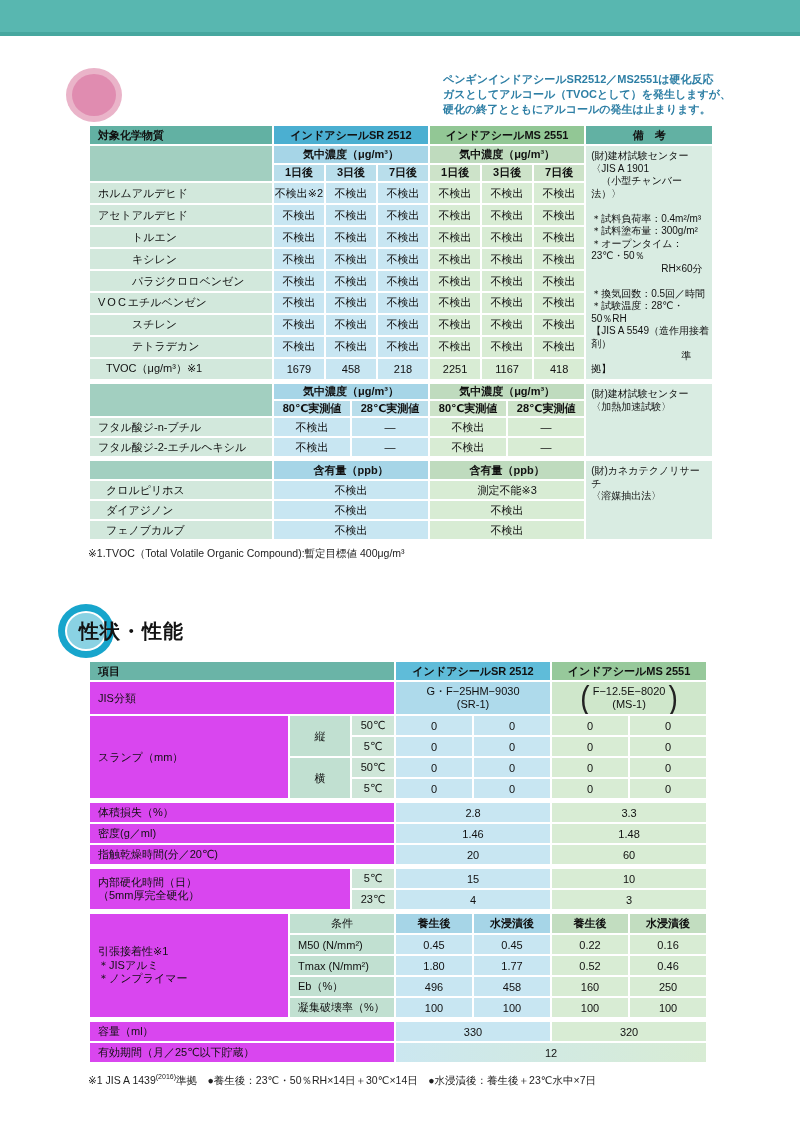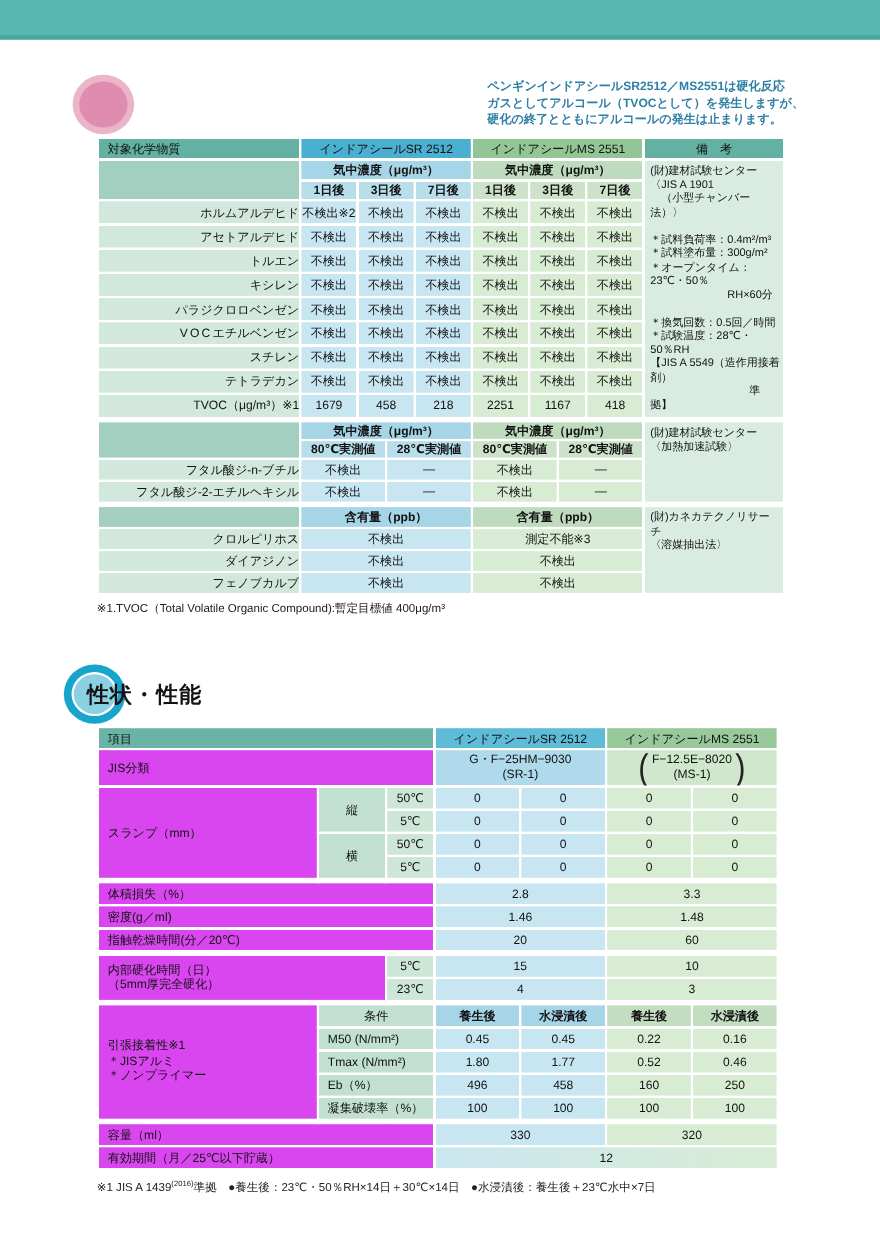--- a/index.html
+++ b/index.html
@@ -16,30 +16,30 @@
   .circle-blue{left:58px;top:2px;background:#17a5cc}
   .circle-blue .inner{inset:7px;background:#8ad2e3;border:2px solid #fff}
   .sec-head h2{position:absolute;left:79px;top:18px;margin:0;font-size:17.5px;font-weight:bold;letter-spacing:1px;z-index:2;color:#131313}
   .s2-head h2{font-size:20px;top:16px}
   .note{position:absolute;left:443px;top:8px;width:335px;font-size:11px;line-height:15px;color:#2e7fa5;white-space:pre-line;z-index:2;font-weight:bold}
 
   table{border-collapse:collapse;margin-left:88px;table-layout:fixed}
   .t1{width:624px;font-size:11px}
   .t2{width:618px;font-size:11px}
   td,th{border:2px solid #fff;text-align:center;vertical-align:middle;padding:0;height:18px;overflow:hidden;font-weight:normal}
-  th{font-weight:normal}
+  th{font-weight:bold}
   .t2 td{height:19px}
   tr.gap td{border-top-width:5px}
   .short{height:15px !important}
 
   
   .hdr-teal{background:#62b1a3}
   .hdr-sr{background:#4bafd1}
   .hdr-ms{background:#92c795}
-  .lab{background:#d2e8dc;text-align:right;padding-left:8px}
+  .lab{background:#d2e8dc;text-align:left;padding-left:8px}
   .lab-h{text-align:left;padding-left:8px}
   .lab-dark{background:#a2cfc0}
   .sub-sr{background:#a6d5e7;font-weight:bold}
   .day-sr{background:#b9deeb;font-weight:bold}
   .sub-ms{background:#bfdbbe;font-weight:bold}
   .day-ms{background:#cde3c9;font-weight:bold}
   .c-sr{background:#c8e6f2}
   .c-ms{background:#d8ecd4}
   .rem{background:#d9ece2;font-size:10px;line-height:12.5px;text-align:left;vertical-align:top;padding:4px 3px 4px 5px;white-space:pre-line}
   .ind{padding-left:42px}

